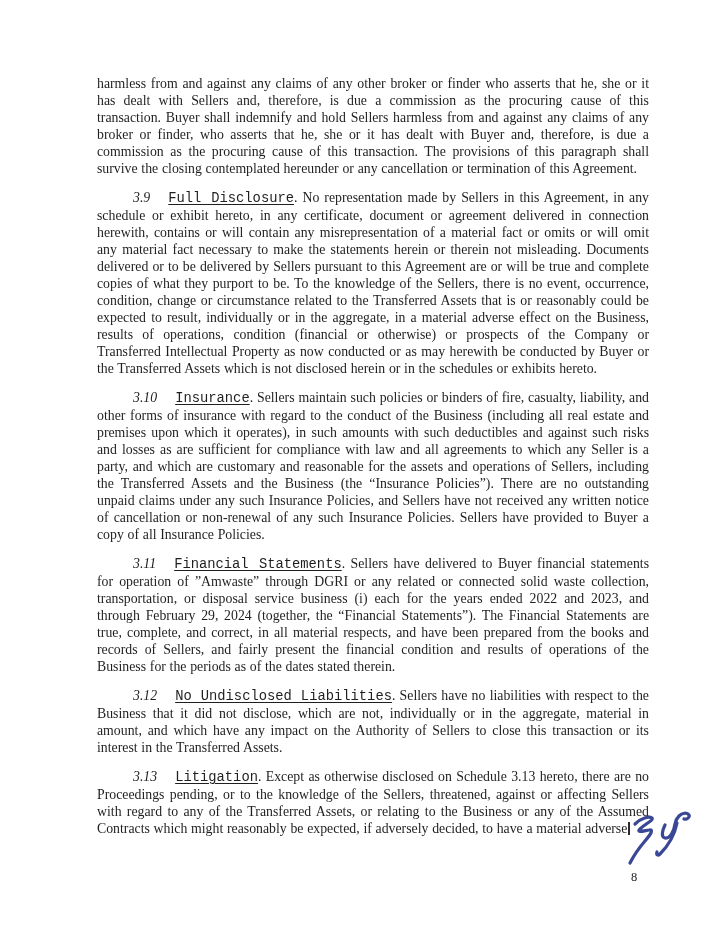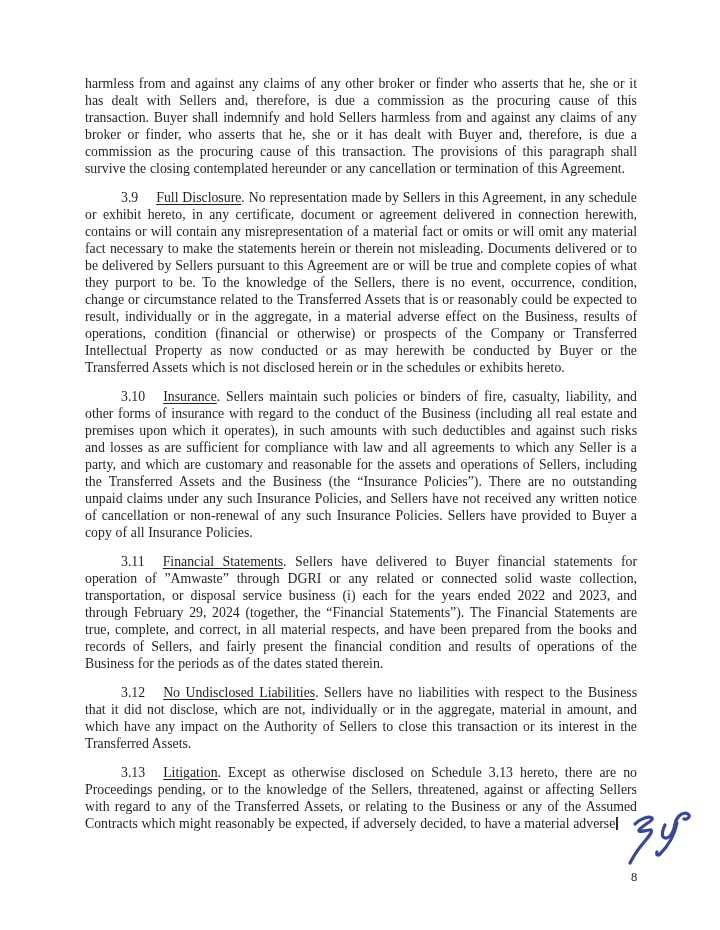--- a/index.html
+++ b/index.html
@@ -7,35 +7,35 @@
     position:relative;
     width:720px;height:930px;
     margin:0 auto;
     background:#ffffff;
     font-family:"Liberation Serif","DejaVu Serif",serif;
     color:#1f1f1f;
     overflow:hidden;
   }
   .doc-body{
     position:absolute;
-    left:85px;top:75px;
+    left:97px;top:75px;
     width:552px;
   }
   .para{
     margin:0 0 12px 0;
     font-size:13.8px;
     line-height:17px;
     text-align:justify;
     text-align-last:left;
     word-spacing:0.02em;
   }
   .para.indent{text-indent:36px;}
   .para span{white-space:pre-wrap;}
-  .num{margin-right:18px;}
-  .underline{text-decoration:underline;text-underline-offset:2px;}
+  .num{margin-right:18px;font-style:italic;}
+  .underline{text-decoration:underline;text-underline-offset:2px;font-family:Liberation Mono, monospace;}
   .bold{font-weight:normal;}
   .bar{
     display:inline-block;
     width:1.5px;height:13px;
     background:#2a2a2a;
     vertical-align:-2px;
     margin-left:1px;
   }
   .initials{
     position:absolute;

